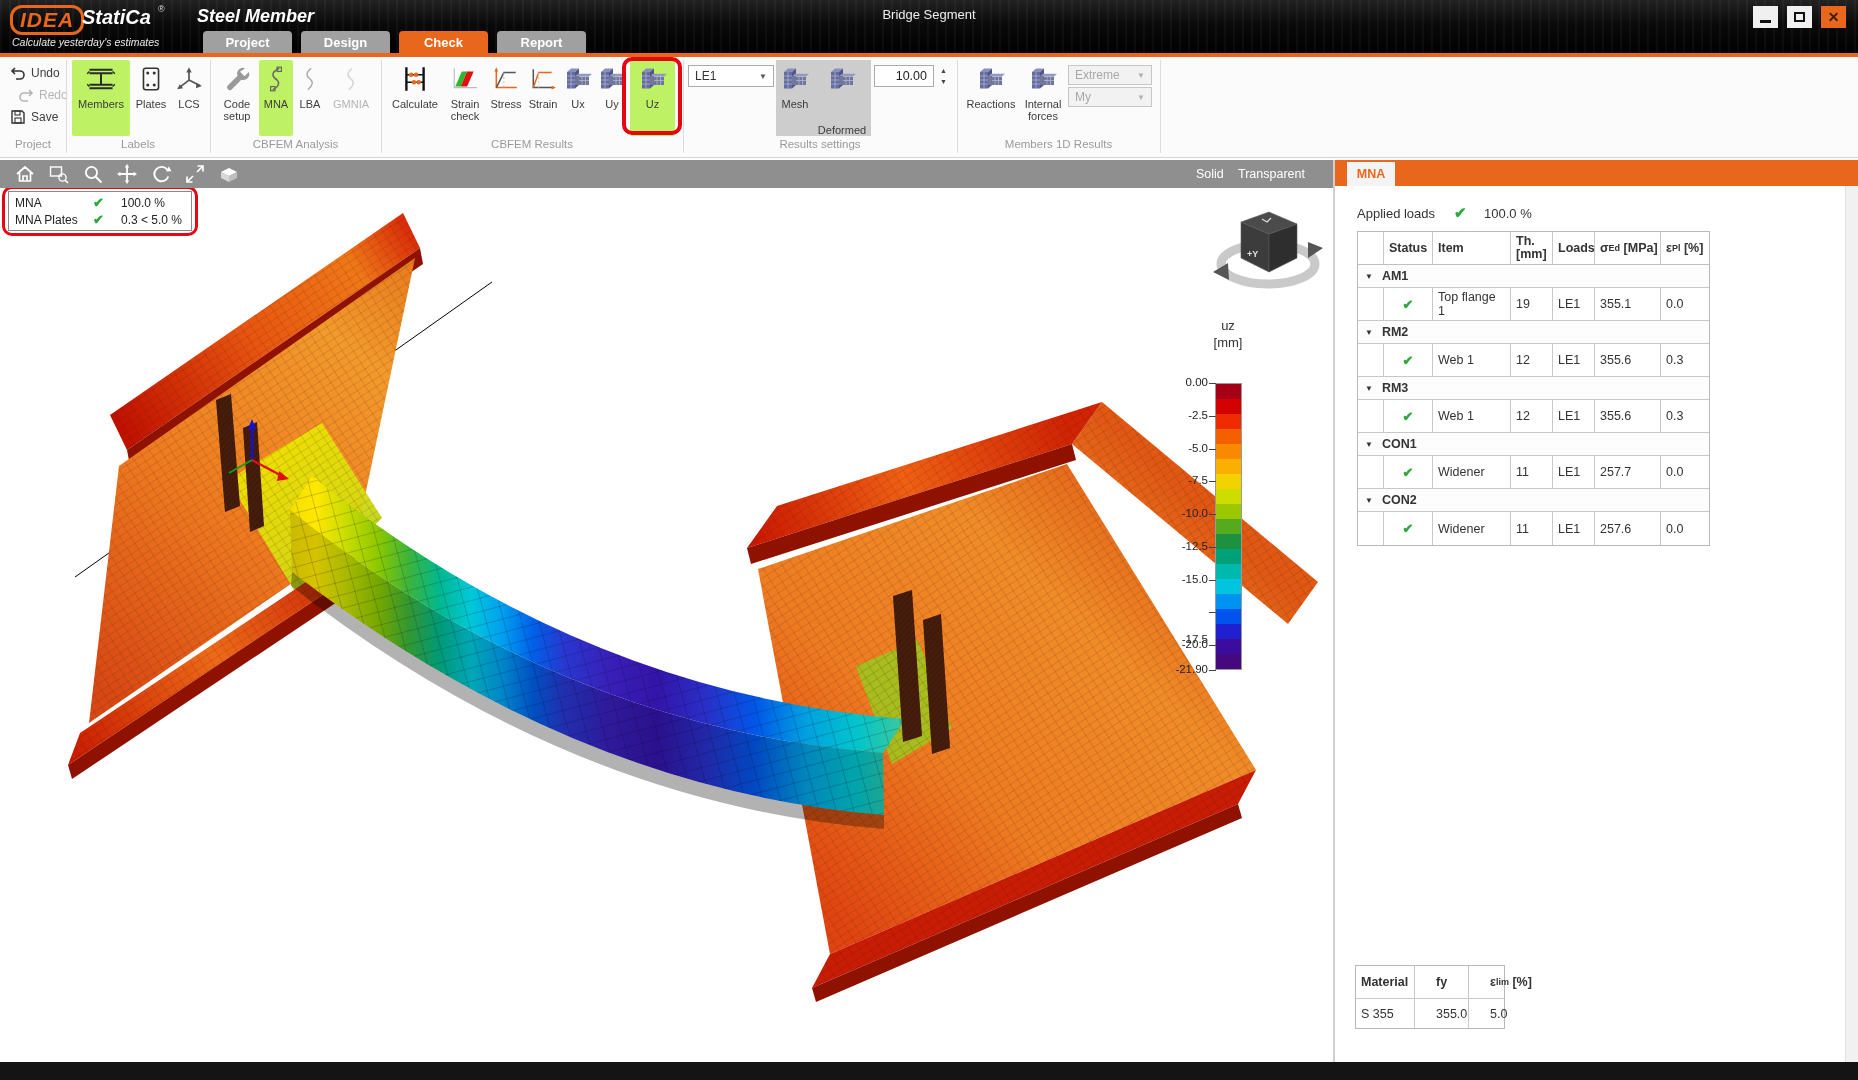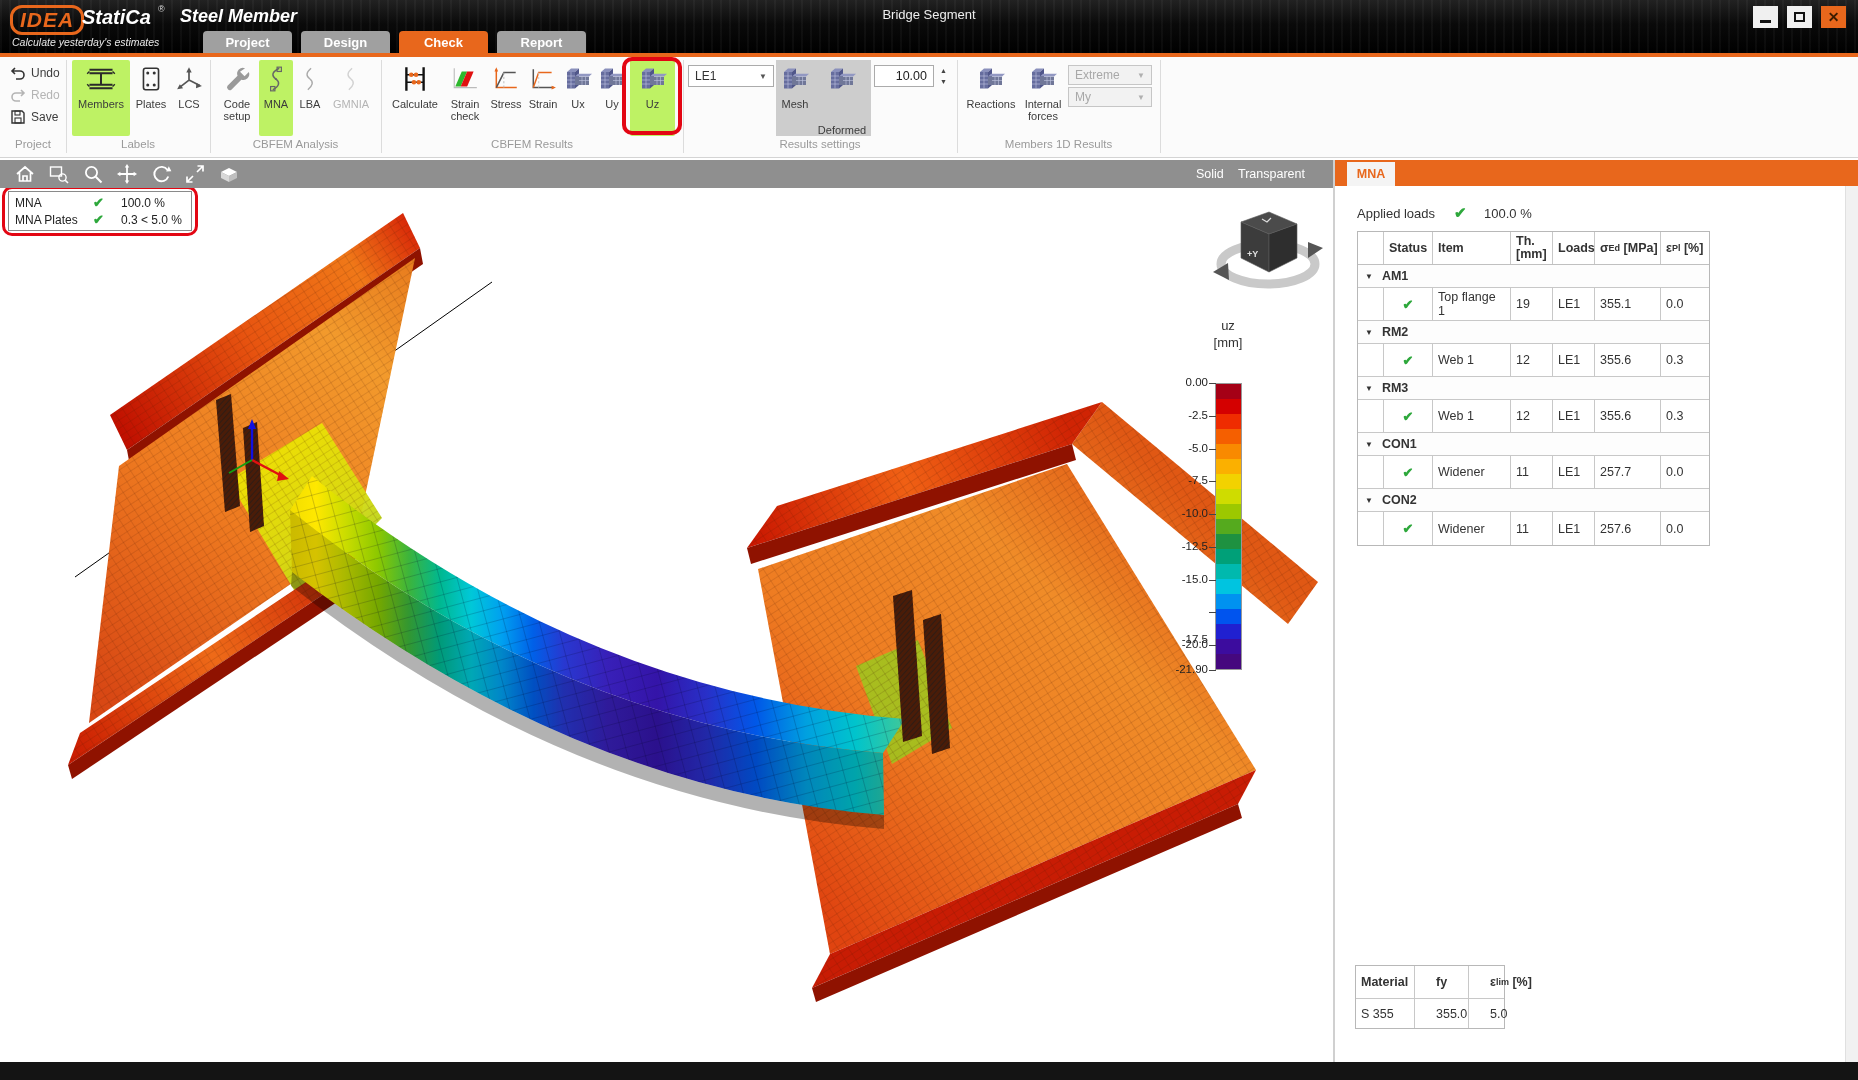--- a/index.html
+++ b/index.html
@@ -11,21 +11,21 @@
   .titlebar { position:absolute; left:0; top:0; width:1858px; height:53px;
     background:linear-gradient(180deg,#222 0%,#0a0a0a 45%,#000 100%); }
   .titlebar::after{ content:""; position:absolute; inset:0;
     background:repeating-linear-gradient(90deg,rgba(255,255,255,.035) 0 2px,transparent 2px 9px); }
   .logo-box { position:absolute; left:10px; top:5px; border:3px solid #e8671c; border-radius:12px;
     padding:0 7px; color:#e8671c; font-weight:bold; font-style:italic; font-size:21px; line-height:24px;
     letter-spacing:1px; z-index:2;}
   .logo-statica { position:absolute; left:82px; top:6px; color:#fff; font-weight:bold; font-style:italic;
     font-size:20px; z-index:2;}
   .logo-tm { position:absolute; left:158px; top:4px; color:#ddd; font-size:9px; z-index:2;}
-  .app-name { position:absolute; left:180px; top:6px; color:#fff; font-weight:bold; font-style:italic;
+  .app-name { position:absolute; left:197px; top:6px; color:#fff; font-weight:bold; font-style:italic;
     font-size:18px; z-index:2;}
   .tagline { position:absolute; left:12px; top:36px; color:#e8e8e8; font-style:italic; font-size:10.5px; z-index:2;}
   .doc-title { position:absolute; left:0; right:0; top:7px; text-align:center; color:#eee; font-size:13px; z-index:1;}
   .winbtns { position:absolute; right:12px; top:6px; display:flex; gap:9px; z-index:3;}
   .winbtn { width:25px; height:22px; background:#f0f0f0; display:flex; align-items:center; justify-content:center; cursor:pointer; }
   .winbtn.close { background:#e8671c; }
   .glyph-min { width:11px; height:3px; background:#111; margin-top:8px;}
   .glyph-max { width:11px; height:10px; border:2px solid #111;}
   .glyph-close { color:#3a1c00; font-weight:bold; font-size:14px; line-height:1;}
 
@@ -236,21 +236,21 @@
   <div class="accentline"></div>
 
   <div class="ribbon">
 
     <div class="smallbtn" style="left:10px; top:6px;">
       <svg width="16" height="16" viewBox="0 0 16 16">
           <path d="M5,3 L2,6 L5,9 M2,6 H10 a4,4 0 0 1 0,8 H6" stroke="#333" stroke-width="1.6" fill="none"></path>
         </svg>
       <span>Undo</span>
     </div>
-    <div class="smallbtn dis" style="left:10px; top:28px;">
+    <div class="smallbtn dis" style="left:18px; top:28px;">
       <svg width="16" height="16" viewBox="0 0 16 16">
           <path d="M11,3 L14,6 L11,9 M14,6 H6 a4,4 0 0 0 0,8 H10" stroke="#b4b4b4" stroke-width="1.6" fill="none"></path>
         </svg>
       <span>Redo</span>
     </div>
     <div class="smallbtn" style="left:10px; top:50px;">
       <svg width="16" height="16" viewBox="0 0 16 16">
           <path d="M2,2 H12 L14,4 V14 H2 Z" stroke="#333" stroke-width="1.4" fill="none"></path>
           <rect x="5" y="9" width="6" height="5" stroke="#333" stroke-width="1.1" fill="none"></rect>
           <rect x="5" y="2" width="5" height="4" stroke="#333" stroke-width="1.1" fill="none"></rect>

